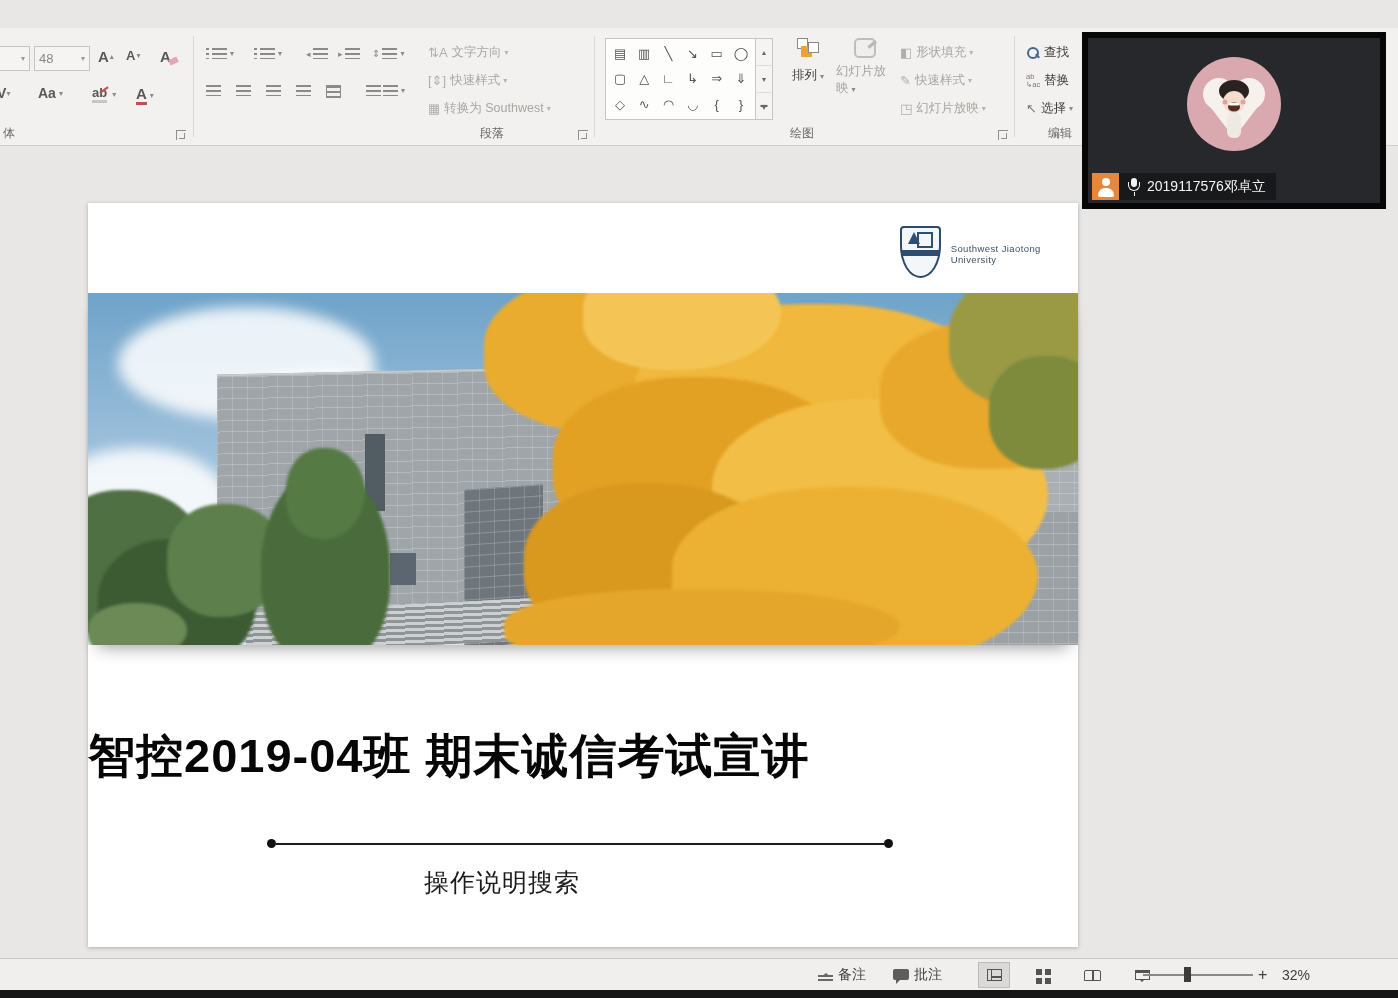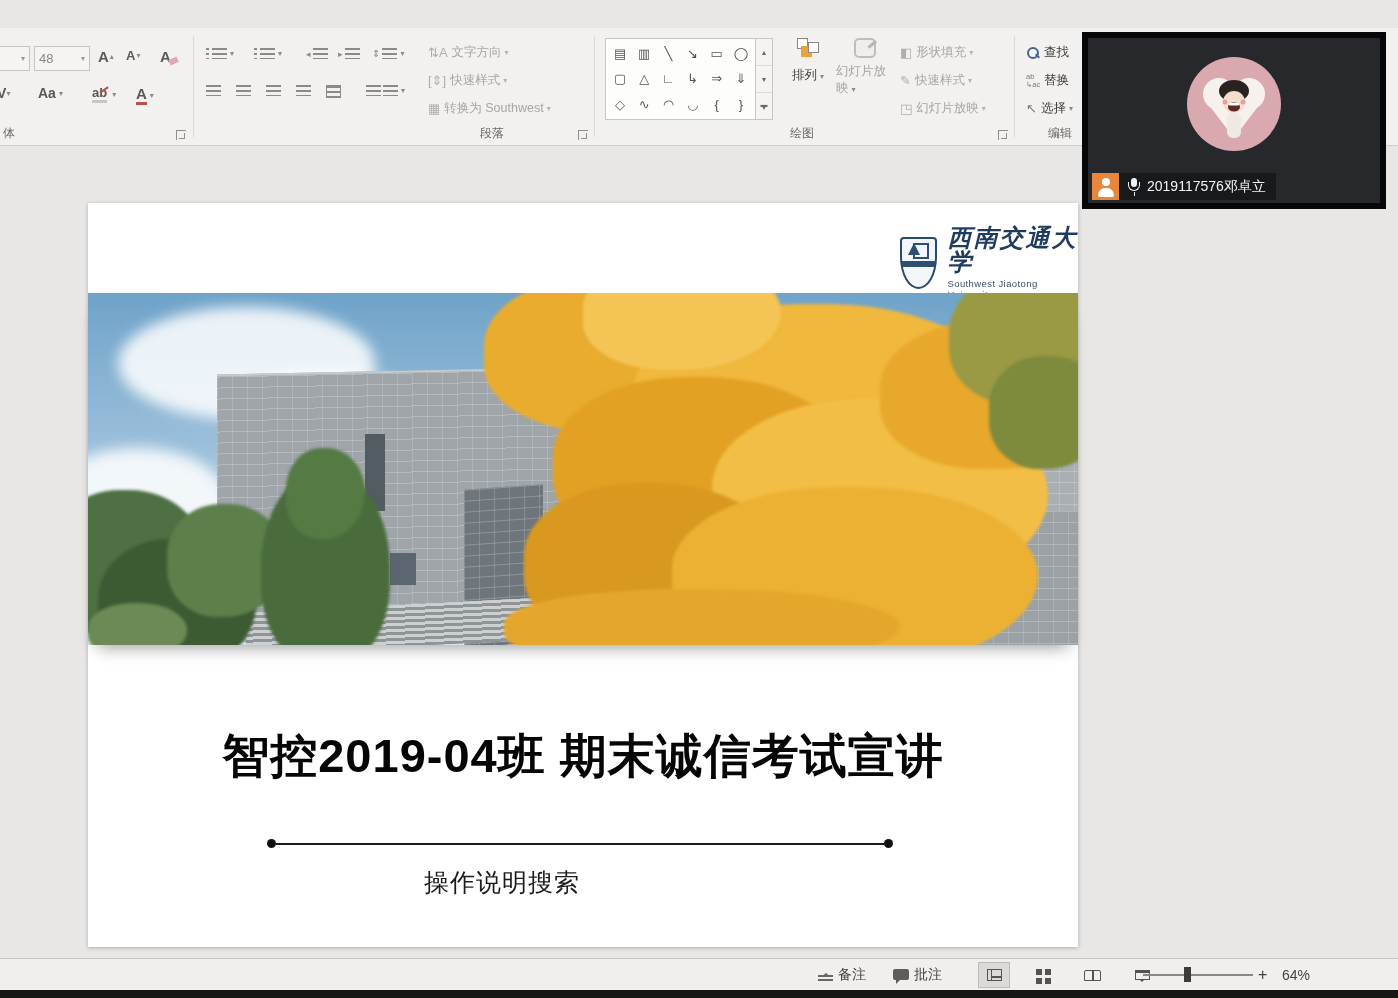--- a/index.html
+++ b/index.html
@@ -69,21 +69,21 @@
   .photo{position:absolute;left:0;top:90px;width:990px;height:352px;overflow:hidden;box-shadow:0 12px 16px -10px rgba(0,0,0,0.4);}
   .ab{position:absolute;}
   .blob{position:absolute;border-radius:48% 52% 55% 45%;filter:blur(1.5px);}
   .cloud{position:absolute;border-radius:50%;background:rgba(255,255,255,0.85);filter:blur(7px);}
   .tile{background-image:
       repeating-linear-gradient(to bottom,rgba(255,255,255,0.22) 0 1px,transparent 1px 11px),
       repeating-linear-gradient(to right,rgba(255,255,255,0.16) 0 1px,transparent 1px 15px);}
   .branch{position:absolute;background:#6E4C1E;filter:blur(0.4px);}
   .sign{position:absolute;left:24.2%;top:64%;writing-mode:vertical-rl;font-size:19px;color:#C7A04A;letter-spacing:9px;font-family:"Liberation Serif","DejaVu Serif",serif;opacity:0.9;}
   
-  .slide-title{position:absolute;left:0;top:522px;width:100%;text-align:center;font-size:47px;font-weight:bold;color:#060606;letter-spacing:1px;white-space:nowrap;}
+  .slide-title{position:absolute;left:0;top:522px;width:100%;text-align:left;font-size:47px;font-weight:bold;color:#060606;letter-spacing:1px;white-space:nowrap;}
   .divider{position:absolute;left:179px;top:636px;width:626px;display:flex;align-items:center;}
   .divider .dot{width:9px;height:9px;border-radius:50%;background:#111;flex:none;}
   .divider .line{flex:1;height:2px;background:#1c1c1c;}
   .organizer{position:absolute;left:336px;top:663px;font-size:25px;color:#1B1B1B;letter-spacing:1px;}
   
   .webcam{position:absolute;left:1082px;top:32px;width:304px;height:177px;background:#26282C;border:6px solid #070707;}
   .avatar{position:absolute;left:50%;top:68px;transform:translate(-50%,-50%);}
   .nametag{position:absolute;left:4px;bottom:3px;height:27px;background:rgba(12,12,14,0.55);display:flex;align-items:center;padding-right:10px;}
   .badge{width:27px;height:27px;background:#E6873C;position:relative;flex:none;}
   .badge::before{content:"";position:absolute;left:50%;top:5px;transform:translateX(-50%);width:8px;height:8px;border-radius:50%;background:#fff;}
@@ -284,21 +284,20 @@
     </div>
     <span class="grp-label" style="left:1048px;">编辑</span>
   </div>
 
   <div class="canvas">
     <div class="slide" style="left:88px;top:57px;">
 
       <div class="logo">
         <span class="shield"></span>
         <span>
-          <div class="logo-cn">西南交通大学</div>
           <div class="logo-en">Southwest Jiaotong University</div>
         </span>
       </div>
 
       <div class="photo">
 
         <div class="ab" style="inset:0;background:linear-gradient(180deg,#6FA3C9 0%,#9DC0DB 45%,#D7E4ED 100%);"></div>
         <div class="cloud" style="left:3%;top:4%;width:26%;height:32%;"></div>
         <div class="cloud" style="left:14%;top:22%;width:20%;height:26%;"></div>
         <div class="cloud" style="left:-4%;top:44%;width:18%;height:30%;"></div>
@@ -404,17 +403,17 @@
       </div>
 
     <div class="sb-item" style="left:1168px;">
         <span class="zoom-glyph">−</span>
       </div>
     <div class="ztrack"></div>
     <div class="zthumb"></div>
     <div class="sb-item" style="left:1258px;">
         <span class="zoom-glyph">+</span>
       </div>
-    <div class="sb-item" style="left:1282px;">64%</div>
+    <div class="sb-item" style="left:1282px;">32%</div>
   </div>
 
   <div class="bottom-strip"></div>
 </div>
 
 </body></html>

